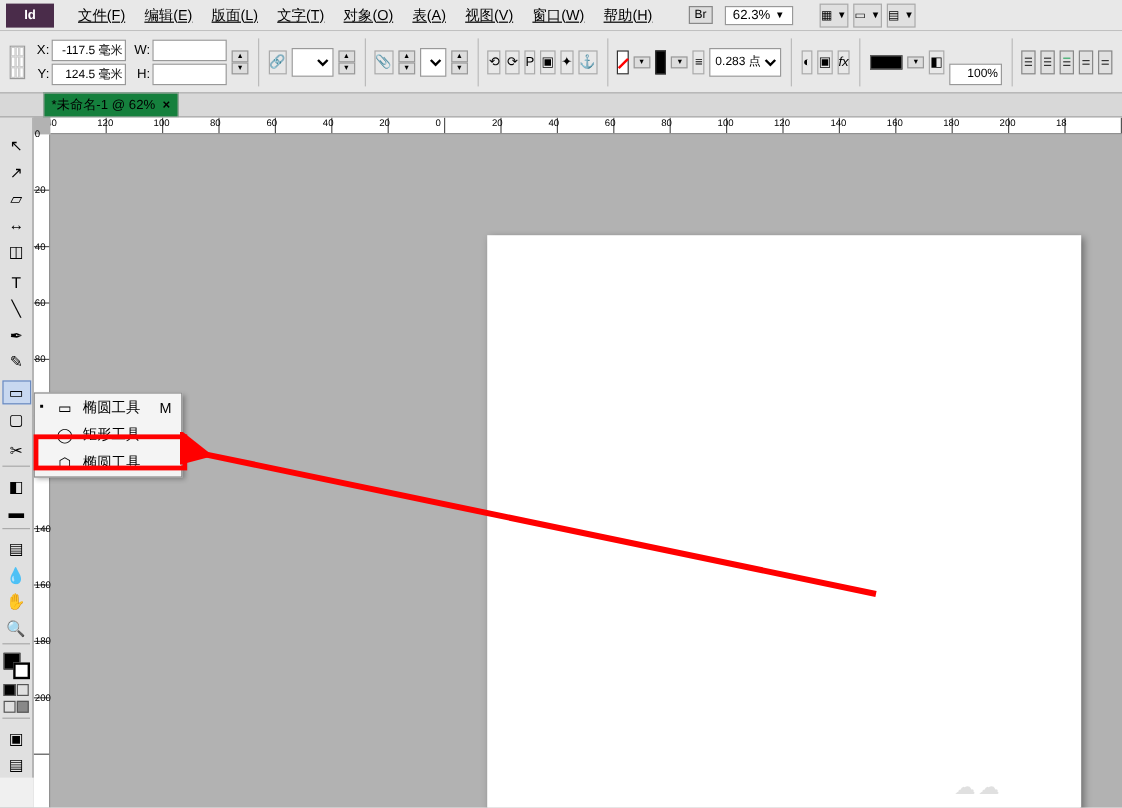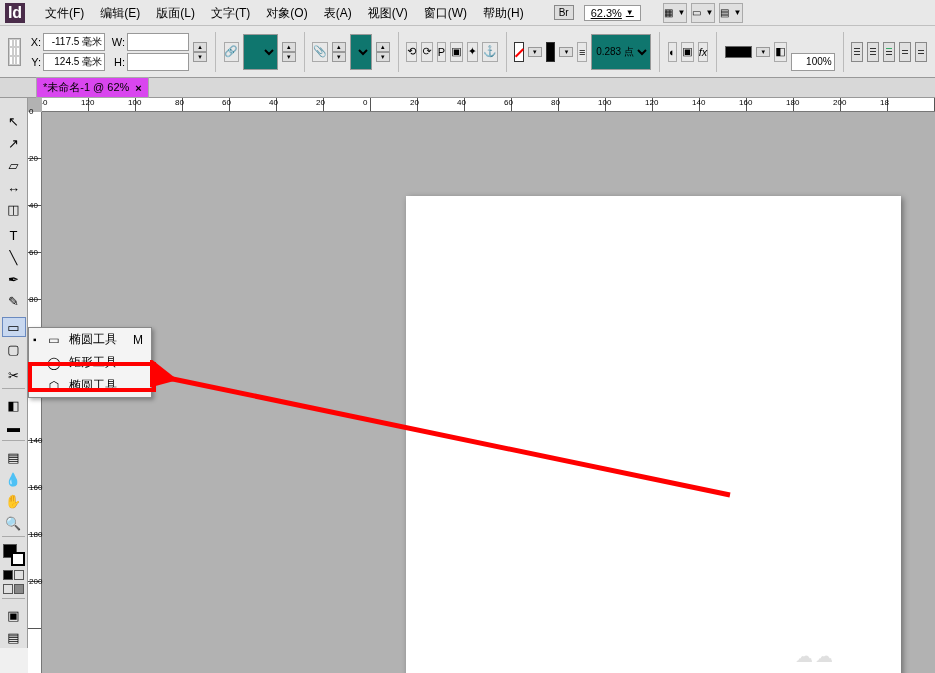--- a/index.html
+++ b/index.html
@@ -1,51 +1,51 @@
 <!DOCTYPE html>
 <html><head>
 <meta charset="utf-8">
 <style>
 * { box-sizing: border-box; margin: 0; padding: 0; font-family: "Microsoft YaHei", sans-serif; }
 body { background: #f0f0f0; width: 935px; height: 673px; overflow: hidden; position: relative; }
 
 
 .menu-bar { background: #e8e8e8; height: 26px; display: flex; align-items: center; padding: 0 5px; border-bottom: 1px solid #c0c0c0; font-size: 12px; }
-.app-id { background: #4a2c4a; color: #fff; width: 20px; height: 20px; display: flex; align-items: center; justify-content: center; font-weight: bold; font-size: 16px; margin-right: 12px; }
-.menu-item { padding: 0 8px; line-height: 26px; cursor: default; }
+.app-id { background: #4a2c4a; color: #fff; width: 40px; height: 20px; display: flex; align-items: center; justify-content: center; font-weight: bold; font-size: 11px; margin-right: 12px; }
+.menu-item { padding: 0 8px; line-height: 26px; cursor: default; text-decoration: underline; }
 .menu-sep { width: 16px; }
 .br-badge { border: 1px solid #888; background: #ddd; padding: 1px 4px; font-size: 10px; margin: 0 6px; text-align: center; }
-.zoom-box { border: 1px solid #999; background: #fff; padding: 1px 6px; font-size: 11px; margin: 0 4px; display: flex; align-items: center; text-decoration: underline; }
+.zoom-box { border: 1px solid #999; background: #fff; padding: 1px 6px; font-size: 11px; margin: 0 4px; display: flex; align-items: center; }
 .drop-arrow { margin-left: 4px; font-size: 8px; }
 .top-icon { width: 24px; height: 20px; border: 1px solid #aaa; background: #e0e0e0; margin: 0 2px; display: flex; align-items: center; justify-content: center; font-size: 10px; }
 
 
 .control-bar { background: #e8e8e8; height: 52px; border-bottom: 1px solid #999; display: flex; align-items: center; padding: 0 8px; font-size: 11px; gap: 4px; }
 .ref-grid { width: 28px; height: 28px; background: #fff; border: 1px solid #999; display: grid; grid-template: repeat(3,1fr)/repeat(3,1fr); }
 .ref-grid span { border: 0.5px solid #ccc; }
 .coord-group { display: flex; flex-direction: column; gap: 2px; }
 .coord-row { display: flex; align-items: center; gap: 2px; }
 .coord-label { width: 16px; text-align: right; }
 .coord-input { width: 62px; height: 18px; border: 1px solid #999; background: #fff; font-size: 10px; padding: 0 2px; text-align: right; }
 .ctrl-icon { width: 20px; height: 20px; border: 1px solid #aaa; background: #e8e8e8; display: flex; align-items: center; justify-content: center; font-size: 11px; }
 .ctrl-sep { width: 1px; height: 40px; background: #bbb; margin: 0 4px; }
-.ctrl-select { width: 78px; height: 36px; border: 1px solid #999; background: #0f766e; font-size: 10px; }
+.ctrl-select { width: 78px; height: 24px; border: 1px solid #999; background: #ffffff; font-size: 10px; }
 .ctrl-select.sm { width: 44px; }
 .stack-btns { display: flex; flex-direction: column; }
 .mini-btn { width: 14px; height: 10px; border: 1px solid #999; background: #ddd; font-size: 7px; text-align: center; line-height: 8px; }
 .swatch { width: 20px; height: 20px; border: 1px solid #333; background: #fff; position: relative; }
 .swatch.red-line::after { content:""; position: absolute; width: 140%; height: 2px; background: red; top: 50%; left: -20%; transform: rotate(-45deg); }
 .swatch.black { background: #000; }
 .black-bar { width: 62px; height: 12px; background: #000; border: 1px solid #666; }
 .text-align-icon { width: 20px; height: 20px; border: 1px solid #888; background: #e0e0e0; display: flex; flex-direction: column; justify-content: center; gap: 2px; padding: 2px; }
 .text-align-icon span { height: 1px; background: #333; }
 
 
 .doc-tab-row { background: #d8d8d8; height: 20px; display: flex; align-items: center; padding-left: 36px; font-size: 11px; border-bottom: 1px solid #999; }
-.doc-tab { background: #d946ef; padding: 2px 6px; display: flex; align-items: center; gap: 6px; border: 1px solid #aaa; }
+.doc-tab { background: #15803d; padding: 2px 6px; display: flex; align-items: center; gap: 6px; border: 1px solid #aaa; }
 .tab-close { font-weight: bold; cursor: pointer; }
 
 
 .workspace { position: absolute; top: 98px; left: 28px; right: 0; bottom: 0; background: #b2b2b2; }
 .ruler-h { position: absolute; top: 98px; left: 42px; right: 0; height: 14px; background: #fff; border-bottom: 1px solid #777; display: flex; font-size: 8px; overflow: hidden; }
 .ruler-h .tick { position: relative; width: 47px; border-right: 1px solid #555; }
 .ruler-h .tick span { position: absolute; top: 0; left: -8px; }
 .ruler-v { position: absolute; top: 112px; left: 28px; bottom: 0; width: 14px; background: #fff; border-right: 1px solid #777; font-size: 8px; }
 .ruler-v .tick { position: relative; height: 47px; border-bottom: 1px solid #555; }
 .ruler-v .tick span { position: absolute; left: 1px; top: -5px; writing-mode: horizontal-tb; }

